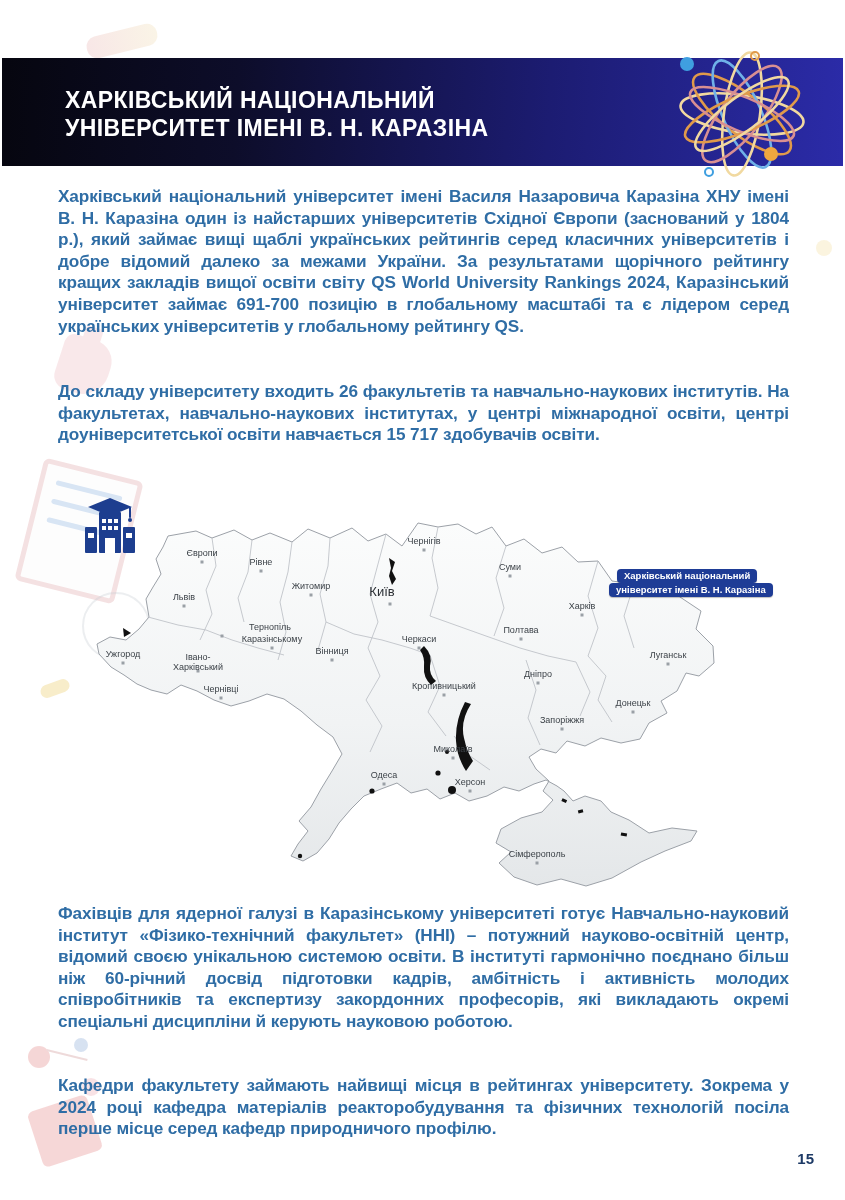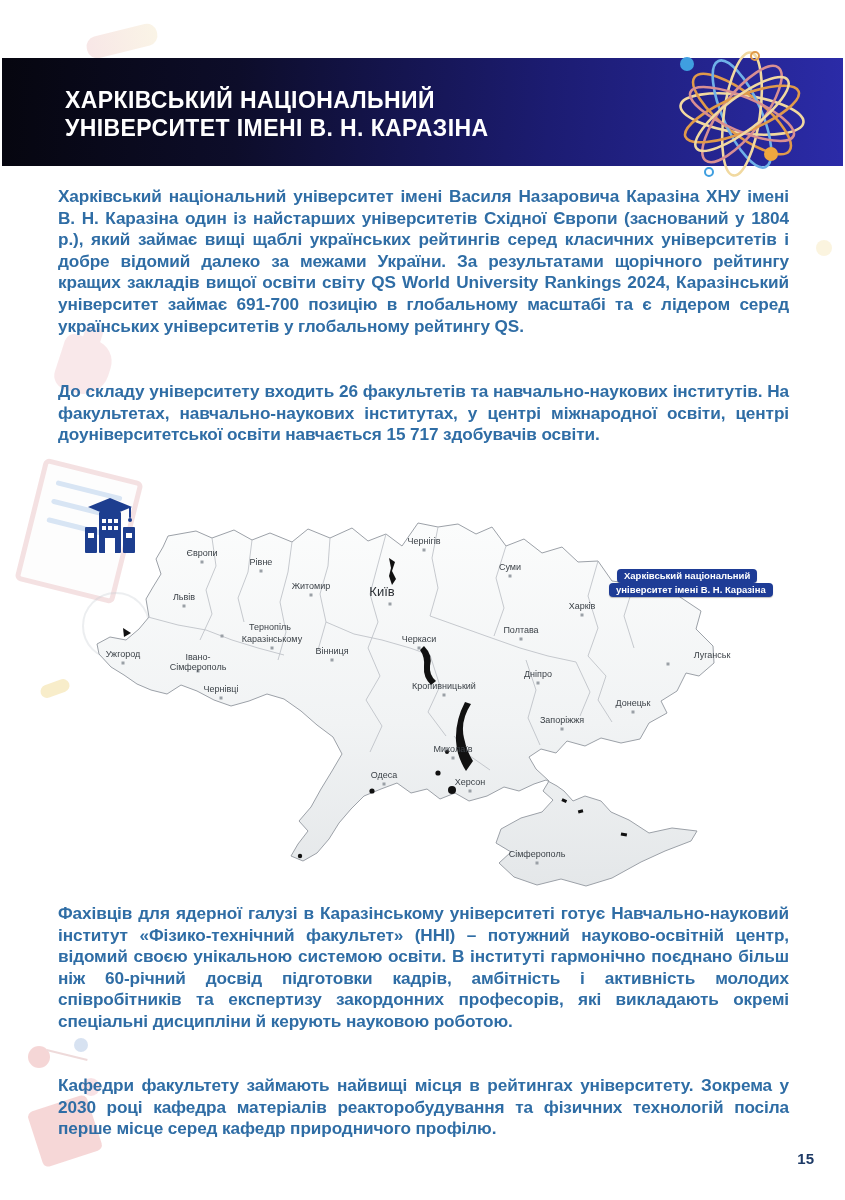--- a/index.html
+++ b/index.html
@@ -105,21 +105,21 @@
     <circle cx="30" cy="30" r="7" fill="#3f9fe0"></circle>
     <circle cx="98" cy="22" r="4" fill="none" stroke="#e09a4a" stroke-width="2"></circle>
     <circle cx="114" cy="120" r="7" fill="#efa73f"></circle>
     <circle cx="52" cy="138" r="4" fill="none" stroke="#3f9fe0" stroke-width="2"></circle>
   </svg>
 </div>
 
 <p class="para p1">Харківський національний університет імені Василя Назаровича Каразіна ХНУ імені В. Н. Каразіна один із найстарших університетів Східної Європи (заснований у 1804 р.), який займає вищі щаблі українських рейтингів серед класичних університетів і добре відомий далеко за межами України. За результатами щорічного рейтингу кращих закладів вищої освіти світу QS World University Rankings 2024, Каразінський університет займає 691-700 позицію в глобальному масштабі та є лідером серед українських університетів у глобальному рейтингу QS.</p>
 <p class="para p2">До складу університету входить 26 факультетів та навчально-наукових інститутів. На факультетах, навчально-наукових інститутах, у центрі міжнародної освіти, центрі доуніверситетської освіти навчається 15 717 здобувачів освіти.</p>
 <p class="para p3">Фахівців для ядерної галузі в Каразінському університеті готує Навчально-науковий інститут «Фізико-технічний факультет» (ННІ) – потужний науково-освітній центр, відомий своєю унікальною системою освіти. В інституті гармонічно поєднано більш ніж 60-річний досвід підготовки кадрів, амбітність і активність молодих співробітників та експертизу закордонних професорів, які викладають окремі спеціальні дисципліни й керують науковою роботою.</p>
-<p class="para p4">Кафедри факультету займають найвищі місця в рейтингах університету. Зокрема у 2030 році кафедра матеріалів реакторобудування та фізичних технологій посіла перше місце серед кафедр природничого профілю.</p>
+<p class="para p4">Кафедри факультету займають найвищі місця в рейтингах університету. Зокрема у 2024 році кафедра матеріалів реакторобудування та фізичних технологій посіла перше місце серед кафедр природничого профілю.</p>
 
 <div class="map">
   <svg width="690" height="395" viewBox="85 497 690 395">
     <defs>
       <linearGradient id="land" x1="0" y1="0" x2="0" y2="1">
         <stop offset="0" stop-color="#fbfcfc"></stop>
         <stop offset="0.55" stop-color="#f1f3f4"></stop>
         <stop offset="1" stop-color="#e4e7e9"></stop>
       </linearGradient>
     </defs>
@@ -195,23 +195,23 @@
       <div class="city-dot" style="left: 334px; top: 151px;"></div>
       <div class="city" style="left: 436px; top: 133px;">Полтава</div>
       <div class="city-dot" style="left: 436px; top: 142px;"></div>
       <div class="city" style="left: 497px; top: 109px;">Харків</div>
       <div class="city-dot" style="left: 497px; top: 118px;"></div>
       <div class="city" style="left: 247px; top: 154px;">Вінниця</div>
       <div class="city-dot" style="left: 247px; top: 163px;"></div>
       <div class="city" style="left: 38px; top: 157px;">Ужгород</div>
       <div class="city-dot" style="left: 38px; top: 166px;"></div>
       <div class="city" style="left: 113px; top: 165px;">Івано-
-Сімферополь</div>
+Харківський</div>
       <div class="city-dot" style="left: 113px; top: 174px;"></div>
-      <div class="city" style="left: 583px; top: 158px; margin-left: 44px;">Луганськ</div>
+      <div class="city" style="left: 583px; top: 158px;">Луганськ</div>
       <div class="city-dot" style="left: 583px; top: 167px;"></div>
       <div class="city" style="left: 136px; top: 192px;">Чернівці</div>
       <div class="city-dot" style="left: 136px; top: 201px;"></div>
       <div class="city" style="left: 359px; top: 189px;">Кропивницький</div>
       <div class="city-dot" style="left: 359px; top: 198px;"></div>
       <div class="city" style="left: 453px; top: 177px;">Дніпро</div>
       <div class="city-dot" style="left: 453px; top: 186px;"></div>
       <div class="city" style="left: 548px; top: 206px;">Донецьк</div>
       <div class="city-dot" style="left: 548px; top: 215px;"></div>
       <div class="city" style="left: 477px; top: 223px;">Запоріжжя</div>

